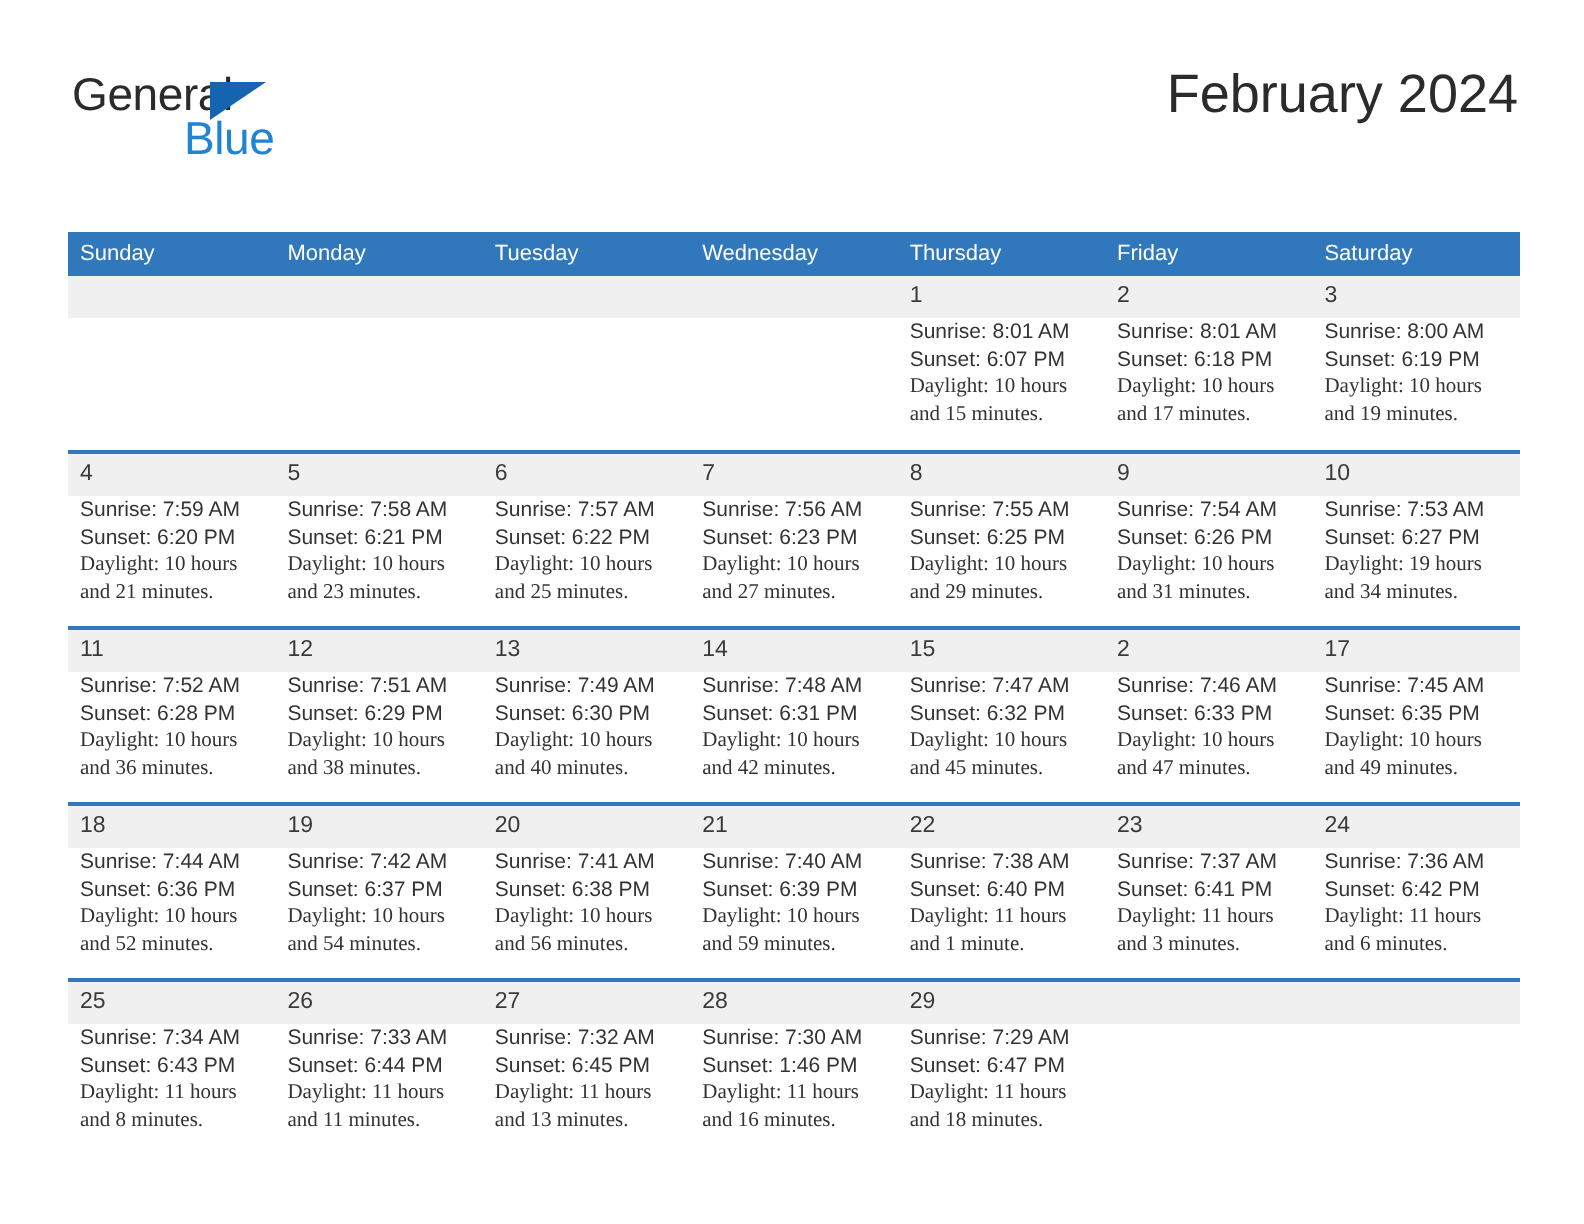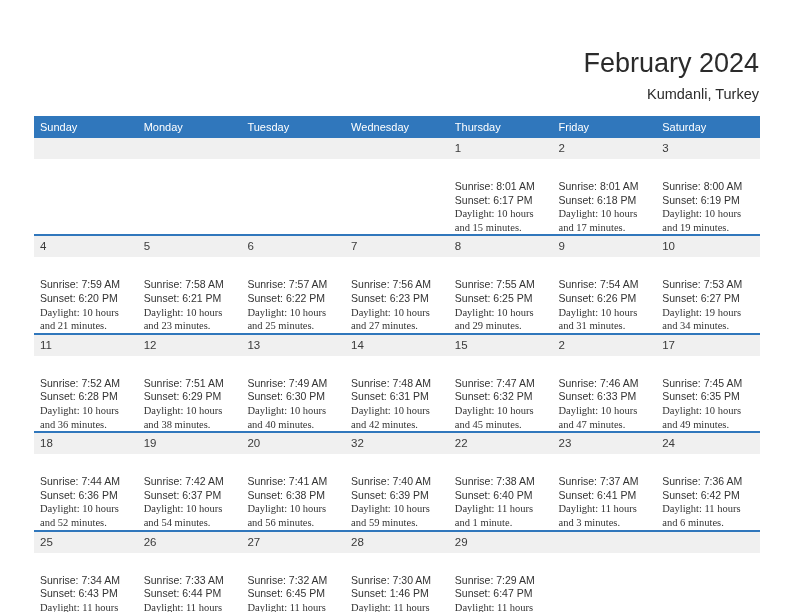--- a/index.html
+++ b/index.html
@@ -59,21 +59,21 @@
     top: 22px;
     font-size: 23px;
     color: #2083d4;
     letter-spacing: -0.2px;
     line-height: 26px;
   }
 
   .title-block {
     position: absolute;
     right: 0;
-    top: 16px;
+    top: 0;
     text-align: right;
     margin-left: 28px;
   }
   .cal-title {
     font-size: 27px;
     color: #2b2b2b;
     line-height: 34px;
     white-space: nowrap;
   }
   .cal-subtitle {
@@ -120,44 +120,48 @@
     font-size: 11.5px;
     color: #3a3a3a;
     padding: 3px 0 4px 6px;
     height: 14px;
     line-height: 14px;
   }
   .daynum.empty {
     color: transparent;
   }
   .dayinfo {
-    padding: 21px 8px 0 6px;
+    padding: 1px 8px 0 6px;
     font-size: 10.5px;
     color: #333333;
     line-height: 13.6px;
   }
   .dayinfo div {
     white-space: nowrap;
   }
   .dayinfo .daylight {
     white-space: normal;
     font-family: Liberation Serif, serif;
   }
 </style>
 </head>
 <body>
 
 <div class="page">
 
   <div class="header">
 
+    <div class="logo">
+      <span class="logo-general">General</span>
+      <span class="logo-triangle"></span>
+      <span class="logo-blue">Blue</span>
+    </div>
 
     <div class="title-block">
       <div class="cal-title">February 2024</div>
-      <div class="cal-subtitle">Kumdanli, Turkey</div>
     </div>
 
   </div>
 
   <table class="calendar">
     <thead>
       <tr>
         <th>Sunday</th>
         <th>Monday</th>
         <th>Tuesday</th>
@@ -198,21 +202,21 @@
             <div class="dayinfo">
               <div></div>
               <div></div>
               <div class="daylight"></div>
             </div>
           </td>
           <td>
             <div class="daynum">1</div>
             <div class="dayinfo">
               <div>Sunrise: 8:01 AM</div>
-              <div>Sunset: 6:17 PM</div>
+              <div>Sunset: 6:07 PM</div>
               <div class="daylight">Daylight: 10 hours and 15 minutes.</div>
             </div>
           </td>
           <td>
             <div class="daynum">2</div>
             <div class="dayinfo">
               <div>Sunrise: 8:01 AM</div>
               <div>Sunset: 6:18 PM</div>
               <div class="daylight">Daylight: 10 hours and 17 minutes.</div>
             </div>
@@ -361,21 +365,21 @@
           </td>
           <td>
             <div class="daynum">20</div>
             <div class="dayinfo">
               <div>Sunrise: 7:41 AM</div>
               <div>Sunset: 6:38 PM</div>
               <div class="daylight">Daylight: 10 hours and 56 minutes.</div>
             </div>
           </td>
           <td>
-            <div class="daynum">32</div>
+            <div class="daynum">21</div>
             <div class="dayinfo">
               <div>Sunrise: 7:40 AM</div>
               <div>Sunset: 6:39 PM</div>
               <div class="daylight">Daylight: 10 hours and 59 minutes.</div>
             </div>
           </td>
           <td>
             <div class="daynum">22</div>
             <div class="dayinfo">
               <div>Sunrise: 7:38 AM</div>

